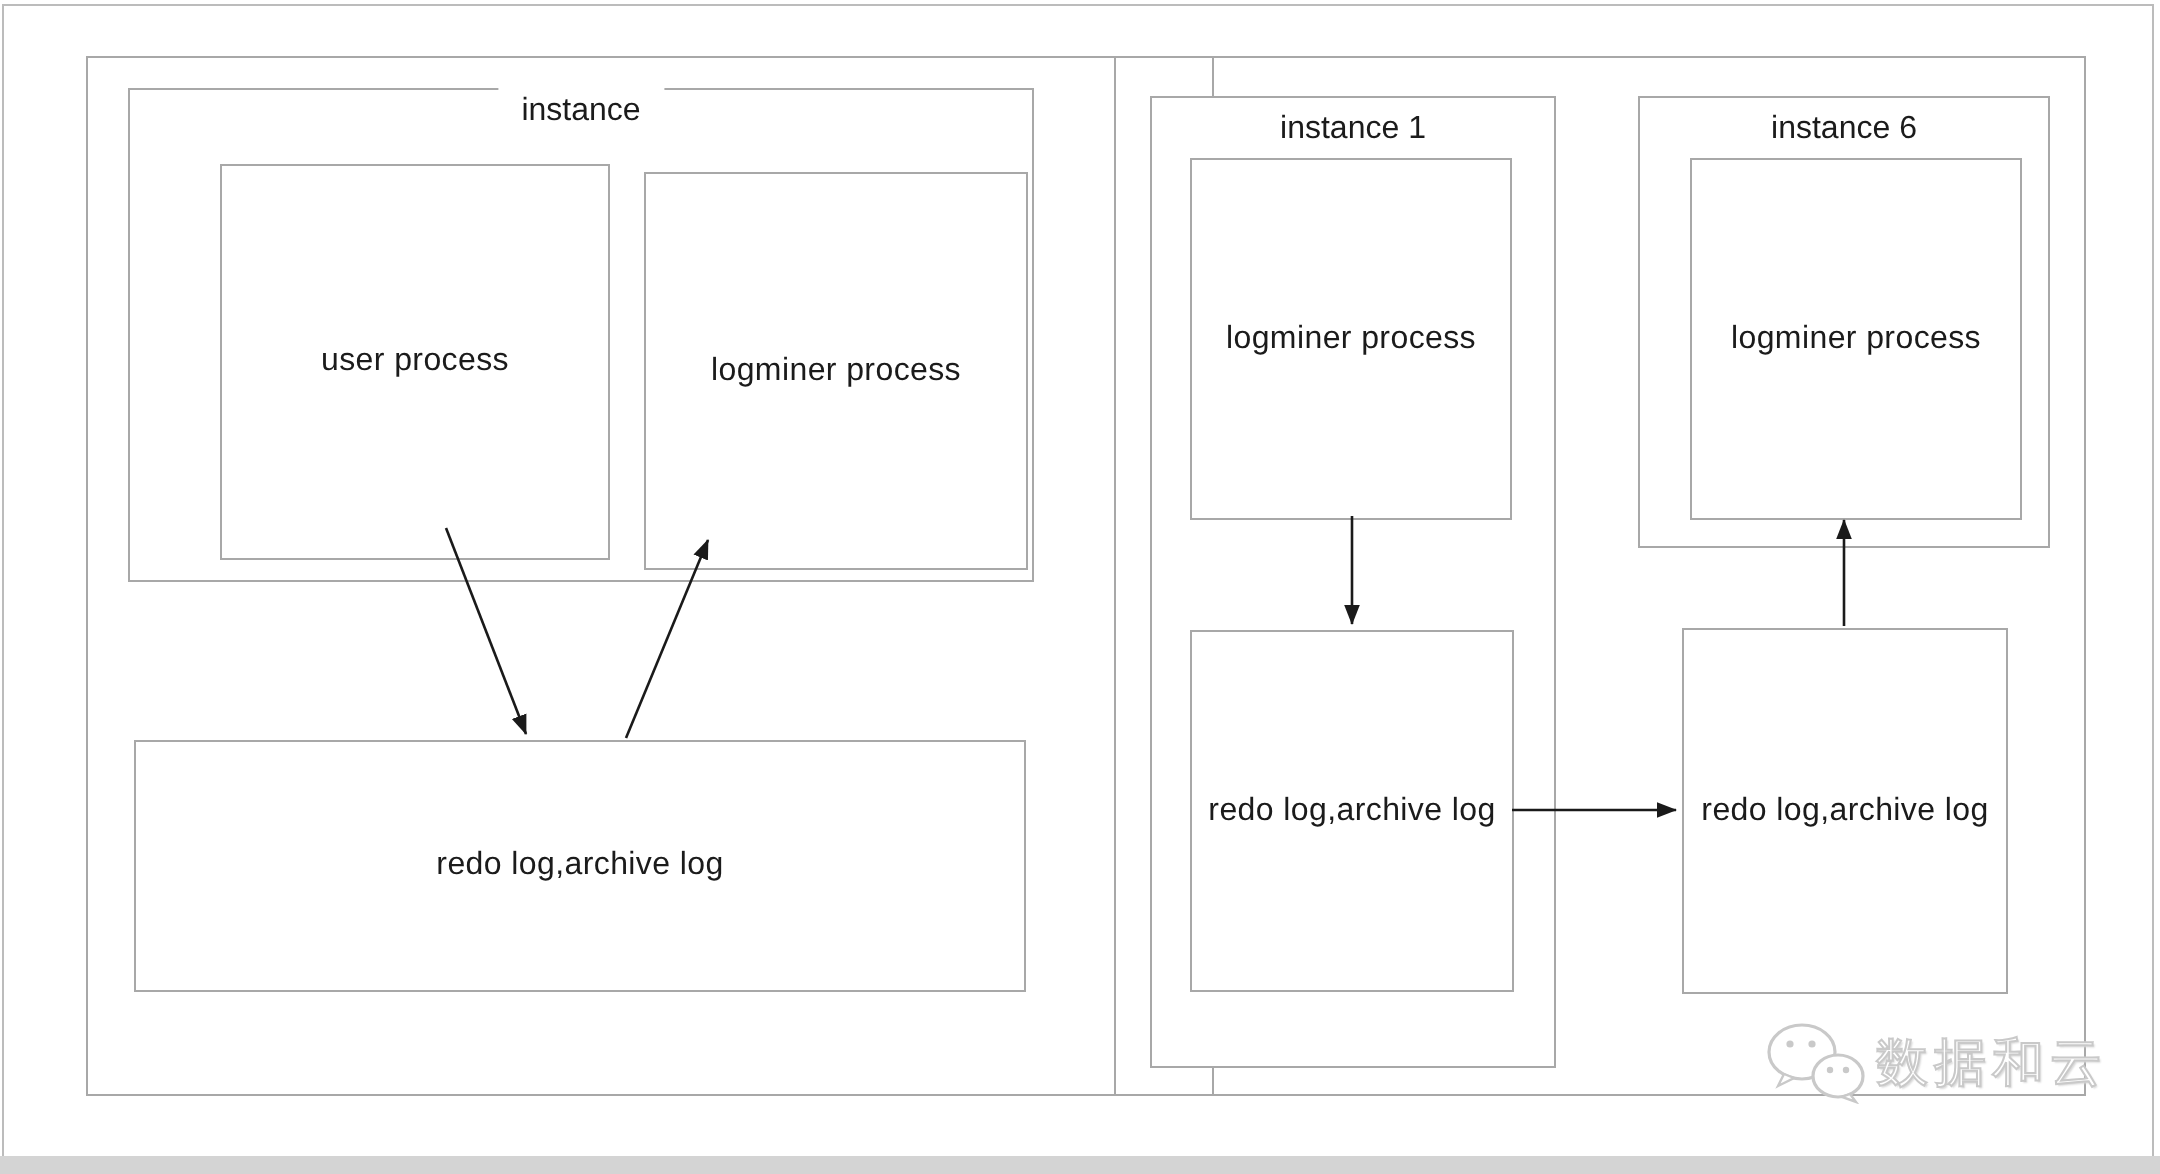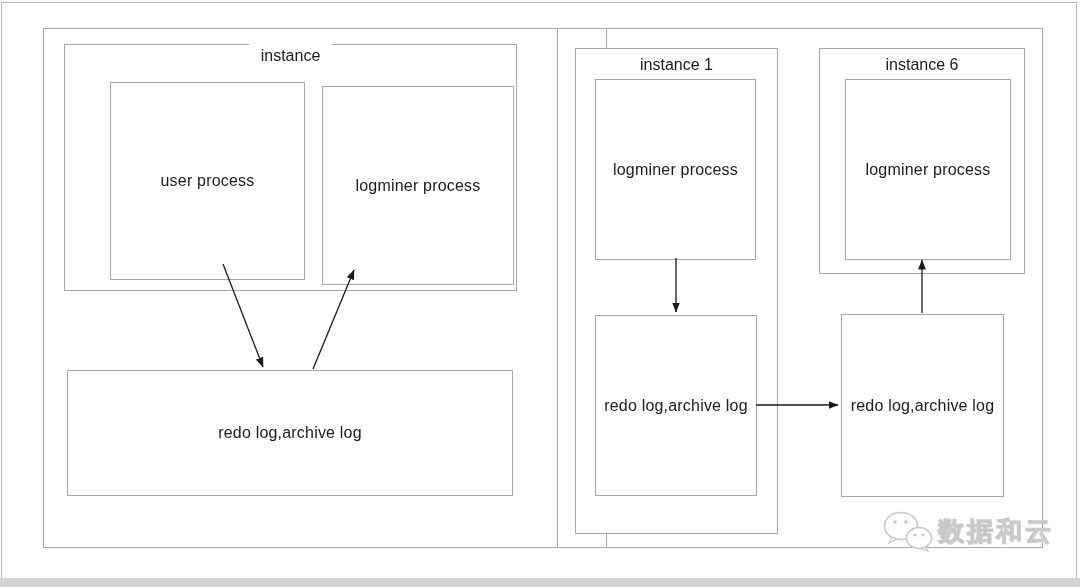--- a/index.html
+++ b/index.html
@@ -91,21 +91,21 @@
   .watermark {
     position: absolute;
     left: 882px; top: 510px;
     display: flex;
     align-items: center;
     gap: 4px;
     z-index: 5;
   }
   .watermark-text {
     font-size: 26px;
-    font-weight: bold;
+    font-weight: normal;
     letter-spacing: 3px;
     color: #ffffff;
     -webkit-text-stroke: 1px #c9c9c9;
     text-shadow: 1px 1px 1px #d8d8d8;
     white-space: nowrap;
     text-align: center;
   }
 </style>
 </head>
 <body>

